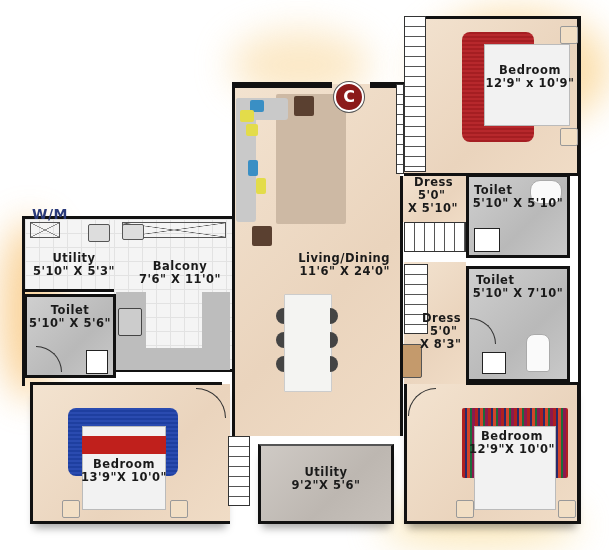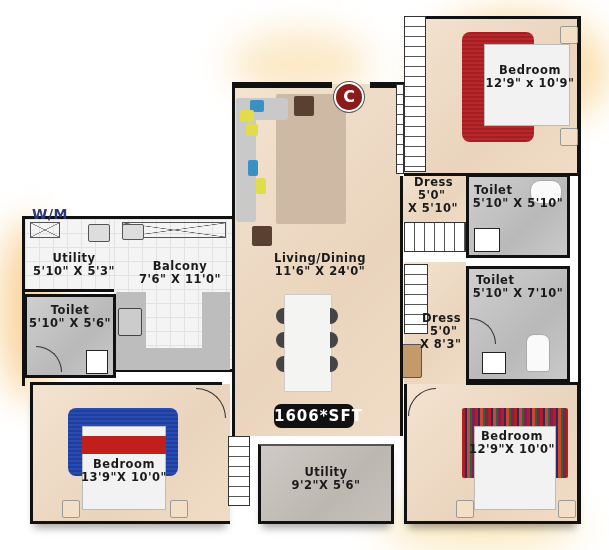--- a/index.html
+++ b/index.html
@@ -86,32 +86,31 @@
   <div class="rug" style="left:236px;top:98px;width:20px;height:124px;background:#c9c9c9;border-radius:3px;"></div>
   <div class="rug" style="left:236px;top:98px;width:52px;height:22px;background:#c9c9c9;border-radius:3px;"></div>
   <div class="rug" style="left:250px;top:100px;width:14px;height:12px;background:#3a8fc4;border-radius:2px;"></div>
   <div class="rug" style="left:240px;top:110px;width:14px;height:12px;background:#e3dc4a;border-radius:2px;"></div>
   <div class="rug" style="left:246px;top:124px;width:12px;height:12px;background:#e3dc4a;border-radius:2px;"></div>
   <div class="rug" style="left:248px;top:160px;width:10px;height:16px;background:#3a8fc4;border-radius:2px;"></div>
   <div class="rug" style="left:256px;top:178px;width:10px;height:16px;background:#e3dc4a;border-radius:2px;"></div>
   <div class="rug" style="left:294px;top:96px;width:20px;height:20px;background:#5a4030;border-radius:2px;"></div>
   <div class="rug" style="left:252px;top:226px;width:20px;height:20px;background:#5a4030;border-radius:2px;"></div>
   <div class="c-logo" style="left:334px;top:82px;">C</div>
-  <div class="lbl" style="left:250px;top:252px;width:140px;">
+  <div class="lbl" style="left:250px;top:252px;width:140px;text-align:right;">
     <span>Living/Dining</span>
     <span>11'6" X 24'0"</span>
   </div>
   <div class="rug" style="left:284px;top:294px;width:46px;height:96px;background:#f4f4f2;border:1px solid #ccc;border-radius:1px;"></div>
   <div class="rug" style="left:276px;top:308px;width:8px;height:16px;background:#444;border-radius:8px 0 0 8px;"></div>
   <div class="rug" style="left:276px;top:332px;width:8px;height:16px;background:#444;border-radius:8px 0 0 8px;"></div>
   <div class="rug" style="left:276px;top:356px;width:8px;height:16px;background:#444;border-radius:8px 0 0 8px;"></div>
   <div class="rug" style="left:330px;top:308px;width:8px;height:16px;background:#444;border-radius:0 8px 8px 0;"></div>
   <div class="rug" style="left:330px;top:332px;width:8px;height:16px;background:#444;border-radius:0 8px 8px 0;"></div>
   <div class="rug" style="left:330px;top:356px;width:8px;height:16px;background:#444;border-radius:0 8px 8px 0;"></div>
-  <div class="badge" style="left:274px;top:404px;width:80px;height:24px;line-height:24px;">1606*SFT</div>
 
   <div class="room floor-tile" style="left:22px;top:216px;width:92px;height:76px;border:3px solid #111;border-right:none;"></div>
   <div class="xbox" style="left:30px;top:222px;width:30px;height:16px;"></div>
   <div class="lbl" style="left:32px;top:206px;font-size:14px;color:#2a3a7a;">W/M</div>
   <div class="rug" style="left:88px;top:224px;width:20px;height:16px;background:#ddd;border:1px solid #555;border-radius:2px;"></div>
   <div class="lbl" style="left:24px;top:252px;width:100px;">
     <span>Utility</span>
     <span>5'10" X 5'3"</span>
   </div>
 

